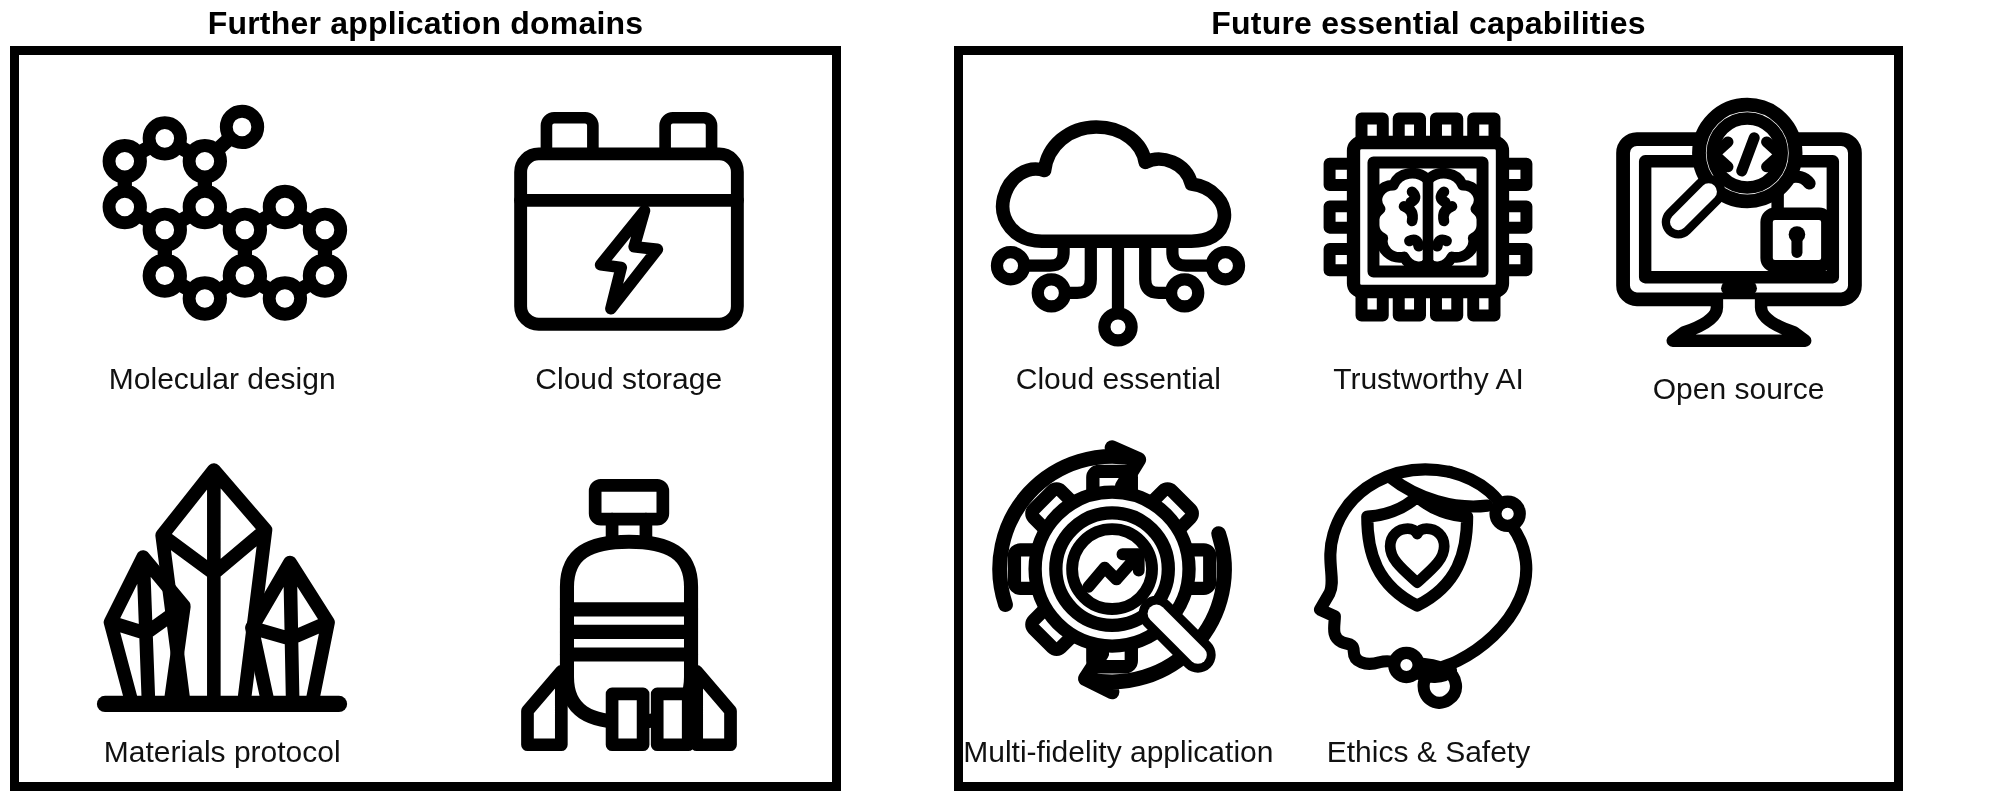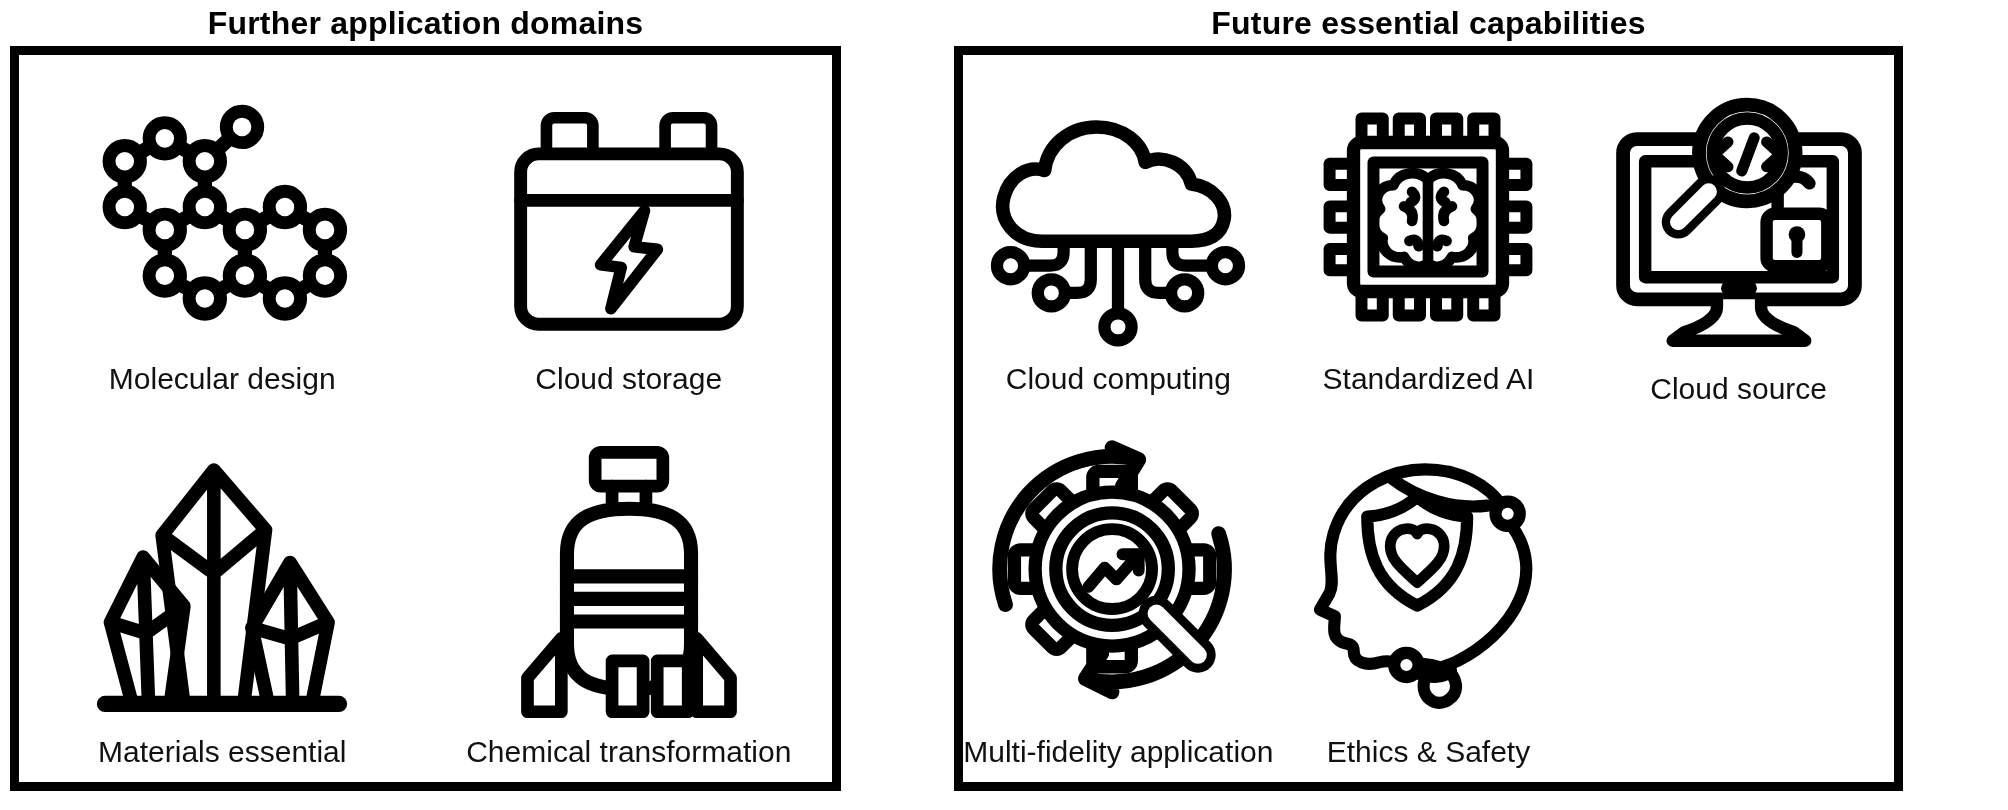--- a/index.html
+++ b/index.html
@@ -74,34 +74,33 @@
         <div class="icon-label">Cloud storage</div>
       </div>
 
       <div class="cell r2">
         <svg class="ic" width="272" height="272" viewBox="0 0 100 100">
           <path class="w5" d="M21,39 L9,63 L17,93 L31,93 L36,57 Z M21,39 L23,93 M9,63 L22,67 M36,57 L22,67"></path>
           <path class="w5" d="M75,41 L61,65 L67,93 L83,93 L89,63 Z M75,41 L76,93 M61,65 L75,69 M89,63 L75,69"></path>
           <path class="w5" d="M47,7 L28,31 L36,93 L58,93 L66,29 Z M47,7 L47,93 M28,31 L47,45 M66,29 L47,45"></path>
           <path class="w6" d="M7,93 H93"></path>
         </svg>
-        <div class="icon-label">Materials essential</div>
+        <div class="icon-label">Materials protocol</div>
       </div>
 
       <div class="cell r2">
         <svg class="ic" width="282" height="282" viewBox="0 0 100 100">
           <rect class="fw" x="38" y="4" width="24" height="12" rx="2"></rect>
           <path d="M44,16 V24 M56,16 V24"></path>
           <path class="fw w5" d="M28,40 C28,28 36,24 50,24 C64,24 72,28 72,40 V72 C72,84 64,88 50,88 C36,88 28,84 28,72 Z"></path>
           <path class="w5" d="M28,48 H72 M28,56 H72 M28,64 H72"></path>
           <path class="fw" d="M26,70 L14,84 L14,96 L26,96 Z M74,70 L86,84 L86,96 L74,96 Z"></path>
           <rect class="fw" x="44" y="78" width="11" height="18"></rect>
           <rect class="fw" x="60" y="78" width="11" height="18"></rect>
         </svg>
-        <div class="icon-label">Chemical transformation</div>
       </div>
 
     </div>
   </div>
 
   <div class="col colR">
     <div class="panel-title">Future essential capabilities</div>
     <div class="panel cols-3">
 
       <div class="cell">
@@ -111,21 +110,21 @@
             <circle class="fw" cx="10.5" cy="69" r="5"></circle>
           <path d="M40,60 V74 Q40,79 35,79 H31"></path>
             <circle class="fw" cx="25.5" cy="79" r="5"></circle>
           <path d="M50,60 V86"></path>
             <circle class="fw" cx="50" cy="91.5" r="5"></circle>
           <path d="M60,60 V74 Q60,79 65,79 H69"></path>
             <circle class="fw" cx="74.5" cy="79" r="5"></circle>
           <path d="M70,60 V64 Q70,69 75,69 H84"></path>
             <circle class="fw" cx="89.5" cy="69" r="5"></circle>
         </svg>
-        <div class="icon-label">Cloud computing</div>
+        <div class="icon-label">Cloud essential</div>
       </div>
 
 
       <div class="cell">
         <svg class="ic" width="266" height="266" viewBox="0 0 100 100">
           <g class="fw w4">
             <rect x="25" y="13" width="8" height="9"></rect>
               <rect x="39" y="13" width="8" height="9"></rect>
             <rect x="53" y="13" width="8" height="9"></rect>
               <rect x="67" y="13" width="8" height="9"></rect>
@@ -139,40 +138,40 @@
             <rect x="78" y="30" width="9" height="8"></rect>
               <rect x="78" y="46" width="9" height="8"></rect>
             <rect x="78" y="62" width="9" height="8"></rect>
           </g>
           <rect class="fw w5" x="22" y="22" width="56" height="56" rx="3"></rect>
           <rect x="29.5" y="29.5" width="41" height="41"></rect>
           <path class="w4" d="M50,36 C46,32 39,33 37,38 C32,38 29,43 32,47 C28,50 29,56 33,58 C32,62 36,66 41,65 C43,69 48,70 50,67 C52,70 57,69 59,65 C64,66 68,62 67,58 C71,56 72,50 68,47 C71,43 68,38 63,38 C61,33 54,32 50,36 Z"></path>
           <path class="w4" d="M50,36 V67"></path>
           <path class="w4" d="M41,46 Q45,47.5 44,51.5 M59,46 Q55,47.5 56,51.5 M44,40.5 Q46.5,43 43.5,44.5 M56,40.5 Q53.5,43 56.5,44.5 M43,59 Q46,57.5 46.5,61 M57,59 Q54,57.5 53.5,61"></path>
         </svg>
-        <div class="icon-label">Standardized AI</div>
+        <div class="icon-label">Trustworthy AI</div>
       </div>
 
       <div class="cell r2">
         <svg class="ic" width="276" height="276" viewBox="0 0 100 100">
           <rect class="fw w5" x="8" y="20" width="84" height="58" rx="5"></rect>
           <rect x="16" y="28" width="68" height="42"></rect>
           <path class="w5" d="M46,74 H54"></path>
           <path class="fw" d="M42,78 V81 C42,85 36,88 30,90 L26,93 H74 L70,90 C64,88 58,85 58,81 V78"></path>
           <path d="M64,47 V40 C64,33.5 72,31.5 75.5,36"></path>
           <rect class="fw" x="60" y="47" width="22" height="19" rx="3"></rect>
           <circle class="fb" cx="71" cy="54.5" r="3"></circle>
           <path class="w4" d="M71,56 V61"></path>
           <circle class="fw w5" cx="53" cy="25" r="17.5"></circle>
           <circle cx="53" cy="25" r="12.5"></circle>
           <path class="w4" d="M46,21 L41,25.5 L46,30 M60,21 L65,25.5 L60,30 M55.5,19.5 L51,31.5"></path>
           <path class="hb" d="M39,39 L28,50"></path>
             <path class="hw" d="M39,39 L28,50"></path>
         </svg>
-        <div class="icon-label">Cloud source</div>
+        <div class="icon-label">Open source</div>
       </div>
 
       <div class="cell r2">
         <svg class="ic" width="296" height="296" viewBox="0 0 100 100">
           <path class="w5" d="M12,60 A38,38 0 0 1 57,11 M57,11 L48,7 M57,11 L51.5,20"></path>
           <path class="w5" d="M84,36 A38,38 0 0 1 39,85 M39,85 L48,89.5 M39,85 L44.5,76.5"></path>
           <g class="fw w4">
             <rect x="41.5" y="15" width="13" height="11" rx="2"></rect>
             <rect x="41.5" y="15" width="13" height="11" rx="2" transform="rotate(45 48 48)"></rect>
             <rect x="41.5" y="15" width="13" height="11" rx="2" transform="rotate(90 48 48)"></rect>

